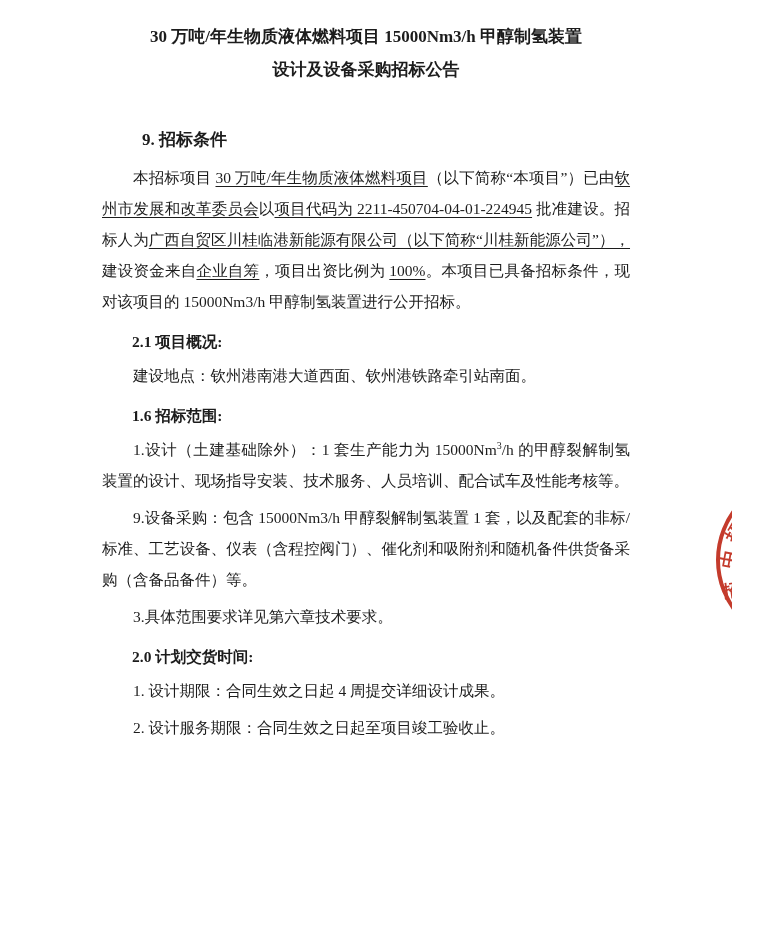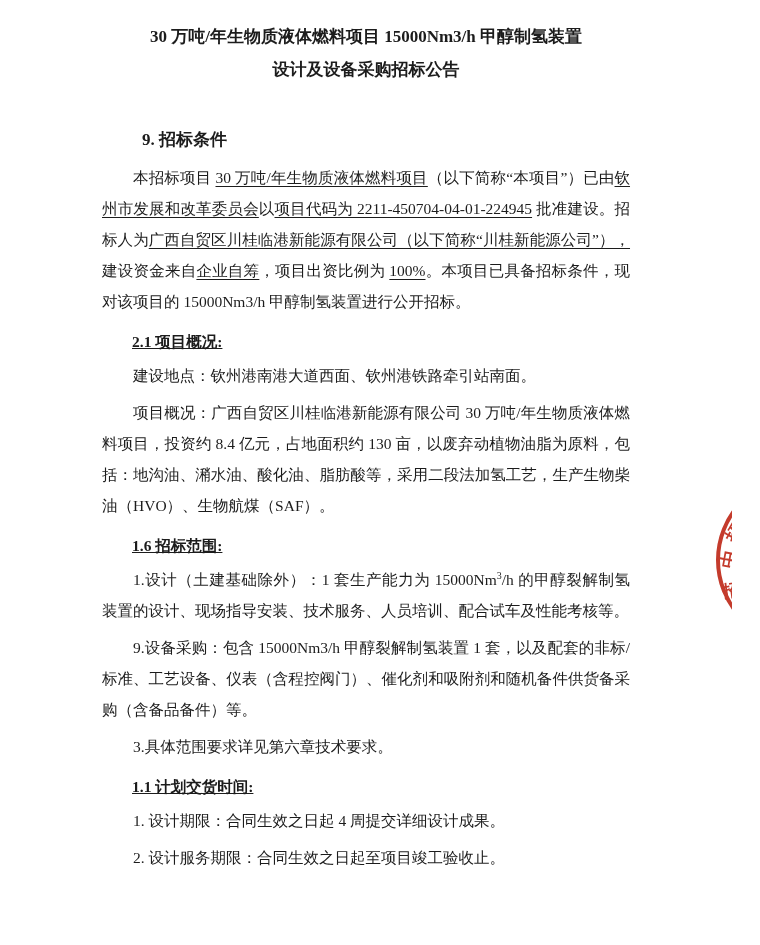--- a/index.html
+++ b/index.html
@@ -34,21 +34,20 @@
   }
   .sec-heading.first {
     margin-top: 42px;
   }
   .sub-heading {
     font-size: 15.5px;
     font-weight: bold;
     line-height: 24px;
     margin: 13px 0 5px 0;
     padding-left: 30px;
-    text-decoration: underline;
   }
   .body-para {
     font-size: 15.5px;
     line-height: 31px;
     text-align: justify;
     text-indent: 2em;
     margin: 6px 0;
     word-break: break-all;
   }
   .u {
@@ -102,28 +101,27 @@
       <div>设计及设备采购招标公告</div>
     </div>
 
     <div class="sec-heading first">9. 招标条件</div>
 
     <p class="body-para"><span>本招标项目 </span><span class="u">30 万吨/年生物质液体燃料项目</span><span>（以下简称“本项目”）已由</span><span class="u">钦州市发展和改革委员会</span><span>以</span><span class="u">项目代码为 2211-450704-04-01-224945</span><span> 批准建设。招标人为</span><span class="u">广西自贸区川桂临港新能源有限公司（以下简称“川桂新能源公司”），</span><span>建设资金来自</span><span class="u">企业自筹</span><span>，项目出资比例为 </span><span class="u">100%</span><span>。本项目已具备招标条件，现对该项目的 15000Nm3/h 甲醇制氢装置进行公开招标。</span></p>
 
 
     <div class="sub-heading">2.1 项目概况:</div>
     <p class="body-para">建设地点：钦州港南港大道西面、钦州港铁路牵引站南面。</p>
-    <p class="body-para">项目概况：广西自贸区川桂临港新能源有限公司 30 万吨/年生物质液体燃料项目，投资约 8.4 亿元，占地面积约 130 亩，以废弃动植物油脂为原料，包括：地沟油、潲水油、酸化油、脂肪酸等，采用二段法加氢工艺，生产生物柴油（HVO）、生物航煤（SAF）。</p>
 
     <div class="sub-heading">1.6 招标范围:</div>
     <p class="body-para"><span>1.设计（土建基础除外）：1 套生产能力为 15000Nm</span><sup>3</sup><span>/h 的甲醇裂解制氢装置的设计、现场指导安装、技术服务、人员培训、配合试车及性能考核等。</span></p>
     <p class="body-para">9.设备采购：包含 15000Nm3/h 甲醇裂解制氢装置 1 套，以及配套的非标/标准、工艺设备、仪表（含程控阀门）、催化剂和吸附剂和随机备件供货备采购（含备品备件）等。</p>
     <p class="body-para">3.具体范围要求详见第六章技术要求。</p>
 
-    <div class="sub-heading">1.1 计划交货时间:</div>
+    <div class="sub-heading">2.0 计划交货时间:</div>
     <p class="body-para">1. 设计期限：合同生效之日起 4 周提交详细设计成果。</p>
     <p class="body-para">2. 设计服务期限：合同生效之日起至项目竣工验收止。</p>
 
   </div>
 
   <div class="seal" style="--seal-color: #c43b2c;">
     <div class="seal-ring"></div>
     <span class="a1">中</span>
     <span class="a2">招</span>
     <span class="a3">国</span>

